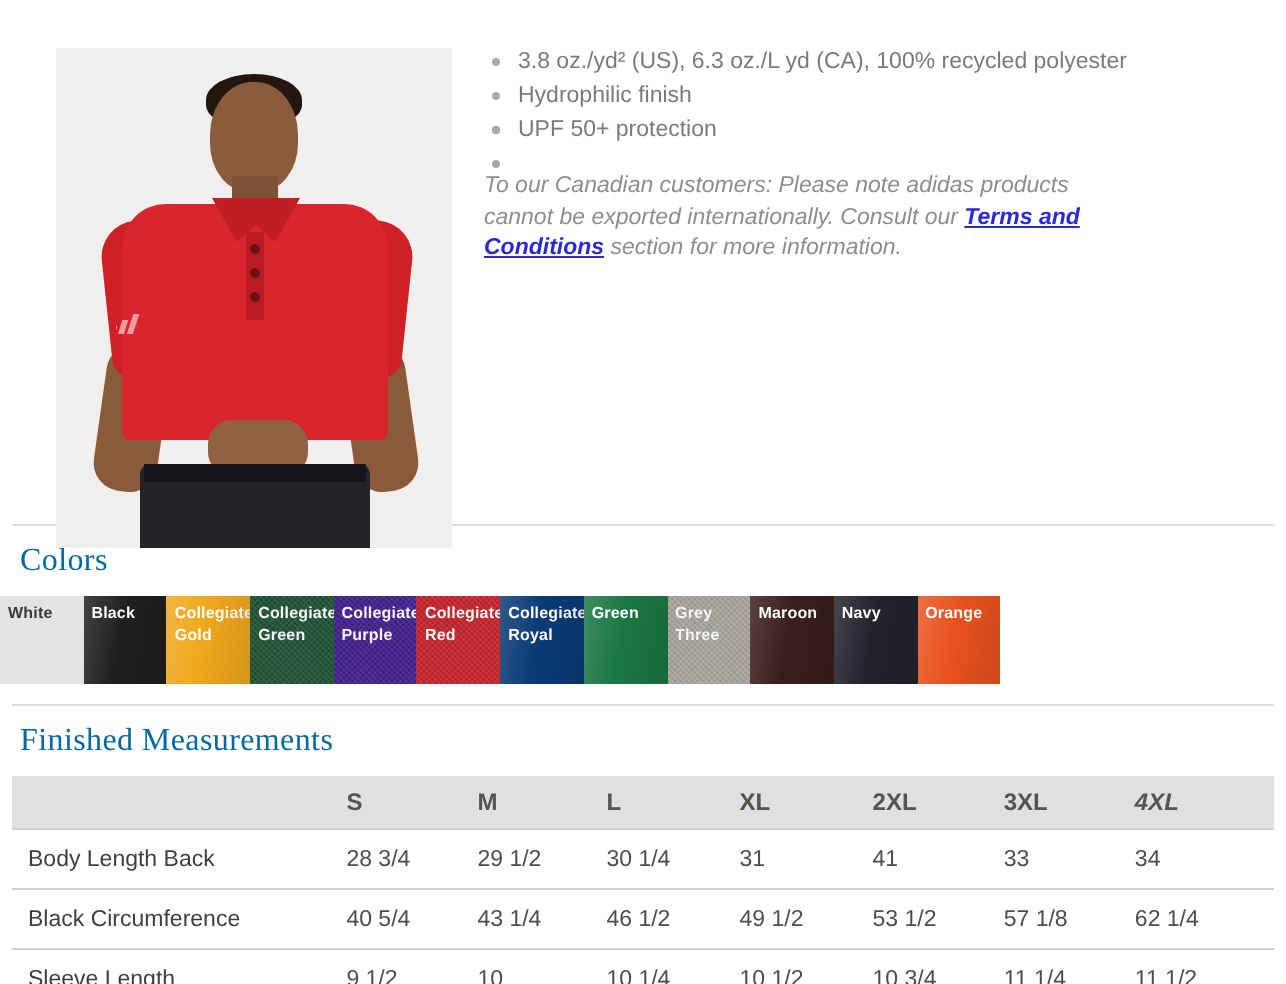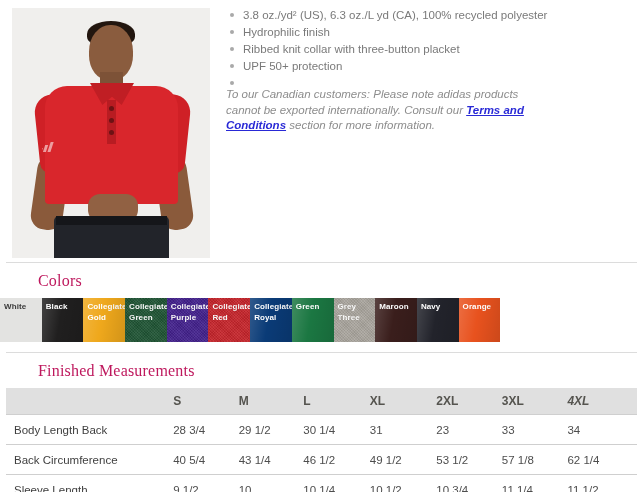--- a/index.html
+++ b/index.html
@@ -17,21 +17,21 @@
     position: relative;
     width: 643px;
     height: 492px;
     background: #fff;
   }
 
   
   .top-section {
     display: flex;
     align-items: flex-start;
-    padding: 0;
+    padding: 16px;
     height: 262px;
   }
 
   .product-image-panel {
     width: 218px;
     height: 258px;
     flex: 0 0 218px;
     padding: 8px 8px 0 12px;
   }
 
@@ -158,24 +158,23 @@
   
   .hr {
     height: 1px;
     background: #dcdcdc;
     margin: 0 6px;
   }
 
   .section-heading {
     font-family: "Liberation Serif", serif;
     font-size: 16px;
-    color: #be185d;
+    color: #0369a1;
     padding: 9px 0 8px 10px;
     letter-spacing: .2px;
-    margin-left: 28px;
   }
 
   
   .swatch-row {
     display: flex;
     margin: 0 0 0 0;
     padding-left: 0;
     height: 44px;
   }
   .swatch {
@@ -282,21 +281,21 @@
         <div class="ph-hands"></div>
         <div class="ph-pants"></div>
         <div class="ph-belt"></div>
       </div>
     </div>
 
     <div class="details-col">
       <ul class="features">
         <li><span class="bullet"></span><span>3.8 oz./yd² (US), 6.3 oz./L yd (CA), 100% recycled polyester</span></li>
         <li><span class="bullet"></span><span>Hydrophilic finish</span></li>
-        <li><span class="bullet"></span><span>Ribbed knit collar with three-button placket</span></li>
+        <li><span class="bullet"></span></li>
         <li><span class="bullet"></span><span>UPF 50+ protection</span></li>
         <li><span class="bullet"></span></li>
       </ul>
 
       <p class="canada-note"><span>To our Canadian customers: Please note adidas products cannot be exported internationally. Consult our </span><a href="#">Terms and Conditions</a><span> section for more information.</span></p>
     </div>
   </div>
 
   <div class="hr"></div>
 
@@ -359,26 +358,26 @@
           <th class="c-4xl">4XL</th>
         </tr>
       </thead>
       <tbody>
         <tr>
           <td class="lbl">Body Length Back</td>
           <td>28 3/4</td>
           <td>29 1/2</td>
           <td>30 1/4</td>
           <td>31</td>
-          <td>23</td>
+          <td>41</td>
           <td>33</td>
           <td>34</td>
         </tr>
         <tr>
-          <td class="lbl">Back Circumference</td>
+          <td class="lbl">Black Circumference</td>
           <td>40 5/4</td>
           <td>43 1/4</td>
           <td>46 1/2</td>
           <td>49 1/2</td>
           <td>53 1/2</td>
           <td>57 1/8</td>
           <td>62 1/4</td>
         </tr>
         <tr>
           <td class="lbl">Sleeve Length</td>

